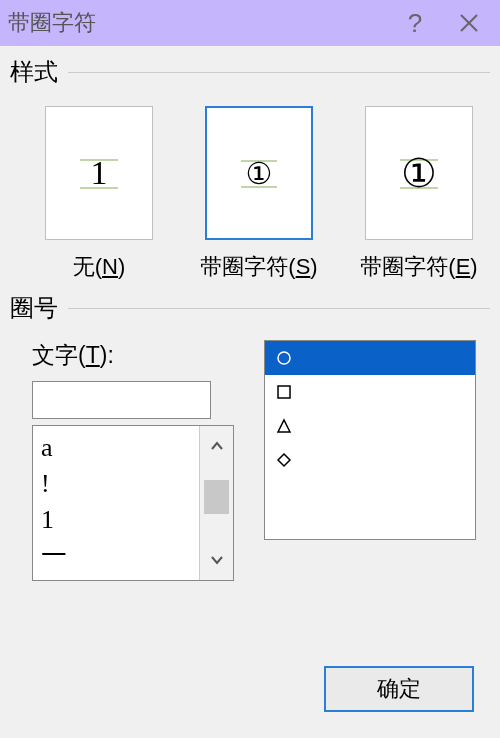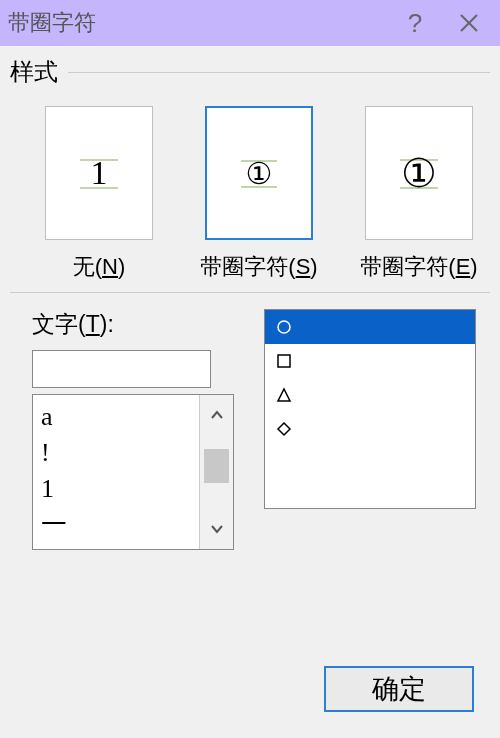--- a/index.html
+++ b/index.html
@@ -107,21 +107,21 @@
   .shape-item svg { width: 16px; height: 16px; display:block; }
   .shape-item.selected svg * { stroke: #fff; fill: none; }
   .shape-item svg * { stroke: #000; fill: none; stroke-width: 1.5; }
 
   .button-row {
     position: absolute; bottom: 26px; right: 26px;
     display: flex; gap: 14px;
   }
   .btn {
     width: 150px; height: 46px; background: #eaeaea;
-    border: 1px solid #adadad; font-size: 27px;
+    border: 1px solid #adadad; font-size: 22px;
     display: flex; align-items: center; justify-content: center;
     cursor: default;
   }
   .btn.default { border: 2px solid #2a7fd4; }
 </style>
 </head>
 <body>
 
 <div class="titlebar">
   <div class="title">带圈字符</div>
@@ -166,20 +166,21 @@
         <div class="baseline-bot"></div>
       <span class="glyph" style="font-size:40px">①</span>
     </div>
     <div class="style-label">
       <span>带圈字符(</span><u>E</u><span>)</span>
     </div>
   </div>
 </div>
 
 <div class="section-header">
+  <span class="label">圈号</span>
   <span class="rule"></span>
 </div>
 
 <div class="enclose-area">
   <div class="col">
     <div class="col-label">
       <span>文字(</span><u>T</u><span>):</span>
     </div>
     <input class="text-input" type="text" value="" style="">
     <div class="text-list">

